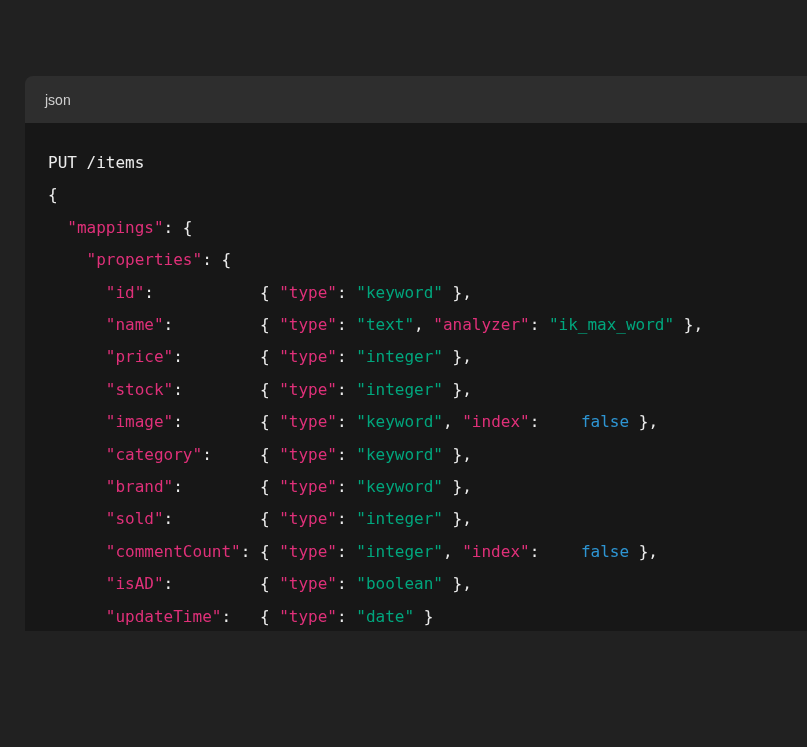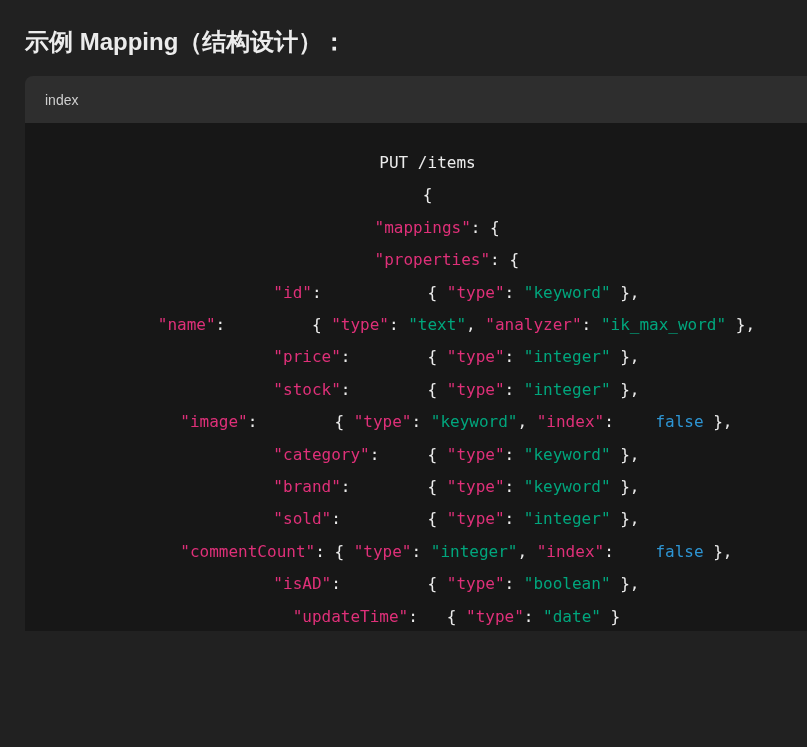--- a/index.html
+++ b/index.html
@@ -48,31 +48,29 @@
     margin:0;
     height:508px;
     box-sizing:border-box;
     background:var(--body-bg);
     padding:24px 0 0 23px;
     font-family:"DejaVu Sans Mono","Liberation Mono",monospace;
     font-size:16px;line-height:32.4px;
     white-space:pre;
     color:var(--tok-plain);
     overflow:hidden;
-    text-align:center;
   }
   .tok-plain{color:var(--tok-plain);}
   .tok-key{color:var(--tok-key);}
   .tok-str{color:var(--tok-str);}
   .tok-lit{color:var(--tok-lit);margin-left:32px;}
 </style>
 </head>
 <body>
 
 <div class="page">
-  <h2 class="heading">示例 Mapping（结构设计）：</h2>
   <div class="code-block">
     <div class="code-header">
-      <span class="lang-label">index</span>
+      <span class="lang-label">json</span>
     </div>
     <pre class="code-body"><div class="code-line"><span class="tok-plain">PUT /items</span></div><div class="code-line"><span class="tok-plain">{</span></div><div class="code-line"><span class="tok-plain">  </span><span class="tok-key">"mappings"</span><span class="tok-plain">: {</span></div><div class="code-line"><span class="tok-plain">    </span><span class="tok-key">"properties"</span><span class="tok-plain">: {</span></div><div class="code-line"><span class="tok-plain">      </span><span class="tok-key">"id"</span><span class="tok-plain">:           { </span><span class="tok-key">"type"</span><span class="tok-plain">: </span><span class="tok-str">"keyword"</span><span class="tok-plain"> },</span></div><div class="code-line"><span class="tok-plain">      </span><span class="tok-key">"name"</span><span class="tok-plain">:         { </span><span class="tok-key">"type"</span><span class="tok-plain">: </span><span class="tok-str">"text"</span><span class="tok-plain">, </span><span class="tok-key">"analyzer"</span><span class="tok-plain">: </span><span class="tok-str">"ik_max_word"</span><span class="tok-plain"> },</span></div><div class="code-line"><span class="tok-plain">      </span><span class="tok-key">"price"</span><span class="tok-plain">:        { </span><span class="tok-key">"type"</span><span class="tok-plain">: </span><span class="tok-str">"integer"</span><span class="tok-plain"> },</span></div><div class="code-line"><span class="tok-plain">      </span><span class="tok-key">"stock"</span><span class="tok-plain">:        { </span><span class="tok-key">"type"</span><span class="tok-plain">: </span><span class="tok-str">"integer"</span><span class="tok-plain"> },</span></div><div class="code-line"><span class="tok-plain">      </span><span class="tok-key">"image"</span><span class="tok-plain">:        { </span><span class="tok-key">"type"</span><span class="tok-plain">: </span><span class="tok-str">"keyword"</span><span class="tok-plain">, </span><span class="tok-key">"index"</span><span class="tok-plain">: </span><span class="tok-lit">false</span><span class="tok-plain"> },</span></div><div class="code-line"><span class="tok-plain">      </span><span class="tok-key">"category"</span><span class="tok-plain">:     { </span><span class="tok-key">"type"</span><span class="tok-plain">: </span><span class="tok-str">"keyword"</span><span class="tok-plain"> },</span></div><div class="code-line"><span class="tok-plain">      </span><span class="tok-key">"brand"</span><span class="tok-plain">:        { </span><span class="tok-key">"type"</span><span class="tok-plain">: </span><span class="tok-str">"keyword"</span><span class="tok-plain"> },</span></div><div class="code-line"><span class="tok-plain">      </span><span class="tok-key">"sold"</span><span class="tok-plain">:         { </span><span class="tok-key">"type"</span><span class="tok-plain">: </span><span class="tok-str">"integer"</span><span class="tok-plain"> },</span></div><div class="code-line"><span class="tok-plain">      </span><span class="tok-key">"commentCount"</span><span class="tok-plain">: { </span><span class="tok-key">"type"</span><span class="tok-plain">: </span><span class="tok-str">"integer"</span><span class="tok-plain">, </span><span class="tok-key">"index"</span><span class="tok-plain">: </span><span class="tok-lit">false</span><span class="tok-plain"> },</span></div><div class="code-line"><span class="tok-plain">      </span><span class="tok-key">"isAD"</span><span class="tok-plain">:         { </span><span class="tok-key">"type"</span><span class="tok-plain">: </span><span class="tok-str">"boolean"</span><span class="tok-plain"> },</span></div><div class="code-line"><span class="tok-plain">      </span><span class="tok-key">"updateTime"</span><span class="tok-plain">:   { </span><span class="tok-key">"type"</span><span class="tok-plain">: </span><span class="tok-str">"date"</span><span class="tok-plain"> }</span></div><div class="code-line"><span class="tok-plain">    }</span></div><div class="code-line"><span class="tok-plain">  }</span></div><div class="code-line"><span class="tok-plain">}</span></div></pre>
   </div>
 </div>
 
 </body></html>

